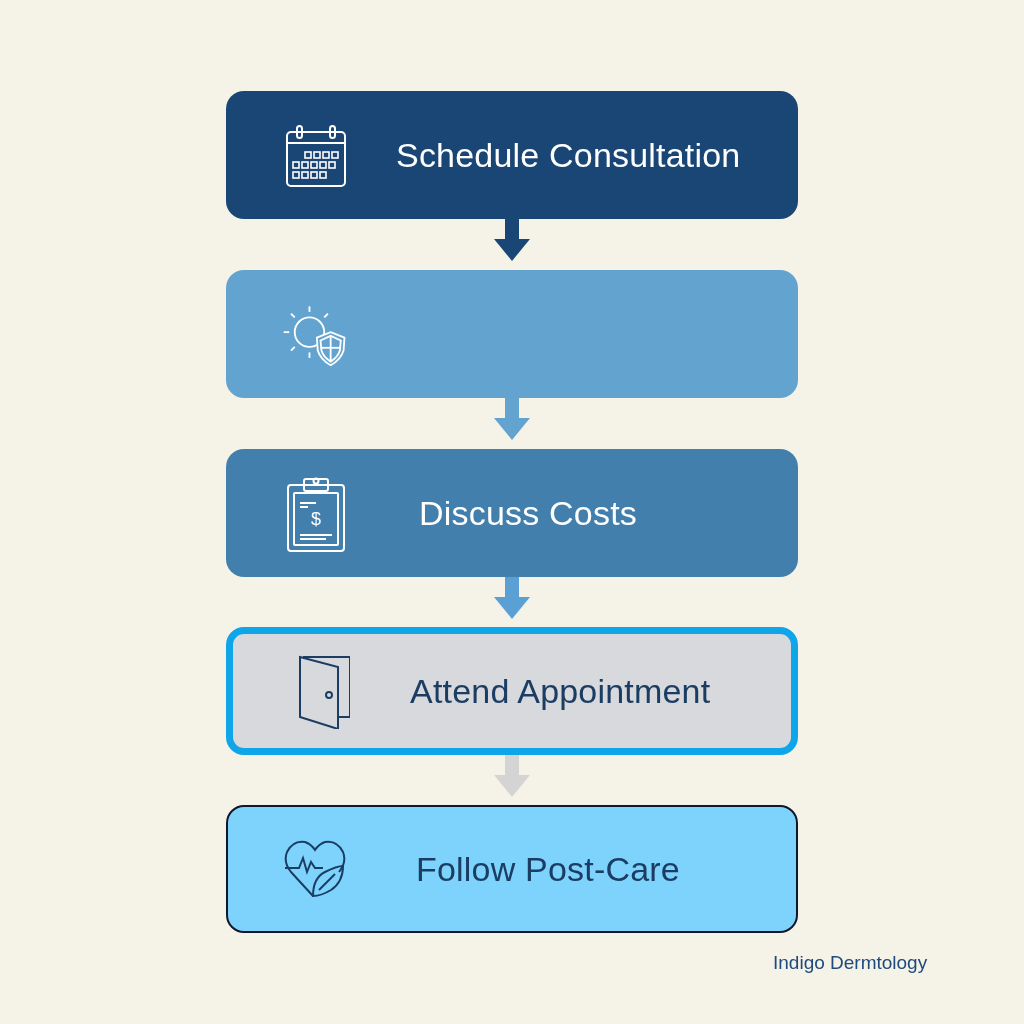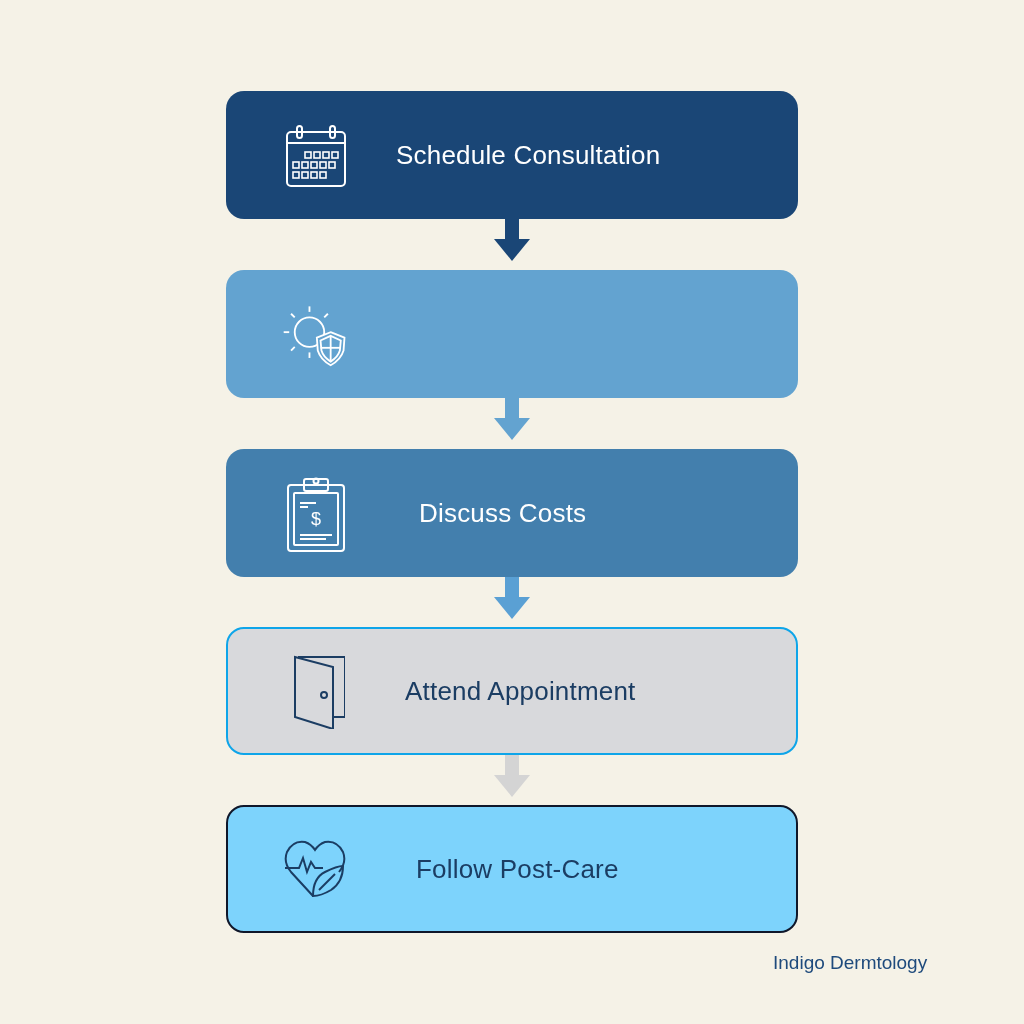--- a/index.html
+++ b/index.html
@@ -1,26 +1,26 @@
 <!DOCTYPE html>
 <html><head>
 <meta charset="utf-8">
 <style>
   html, body { margin:0; padding:0; }
   body { width:1024px; height:1024px; background:#f5f2e7; position:relative; font-family:"Liberation Sans", sans-serif; overflow:hidden; }
   .step { position:absolute; left:226px; width:572px; height:128px; border-radius:18px; box-sizing:border-box; display:flex; align-items:center; }
   .step .icon { position:absolute; left:54px; top:50%; transform:translateY(-50%); width:70px; height:70px; display:flex; align-items:center; justify-content:center; }
-  .step .label { position:absolute; top:50%; transform:translateY(-50%); font-size:26px; letter-spacing:0.2px; white-space:nowrap; }
+  .step .label { position:absolute; top:50%; transform:translateY(-50%); font-size:34px; letter-spacing:0.2px; white-space:nowrap; }
   .s1 { top:91px; background:#1a4676; }
   .s1 .label { left:170px; color:#ffffff; }
   .s2 { top:270px; background:#63a3d0; }
   .s2 .label { left:181px; color:#ffffff; }
   .s3 { top:449px; background:#437fad; }
   .s3 .label { left:193px; color:#ffffff;text-align:right; }
-  .s4 { top:627px; background:#d8d9dc; border:2px solid #0ea5e9; }
+  .s4 { top:627px; background:#d8d9dc; border:7px solid #0ea5e9; }
   .s4 .label { left:177px; color:#1b3d63; }
   .s5 { top:805px; background:#7dd3fc; border:2px solid #0f172a; }
   .s5 .label { left:188px; color:#1b3d63; }
   .arrow { position:absolute; left:493px; width:38px; height:42px; }
   .brand { position:absolute; left:773px; top:952px; font-size:19px; color:#1e4a7c; font-family:"Liberation Sans", sans-serif; }
 </style>
 </head>
 <body>
 
 <div class="step s1">

